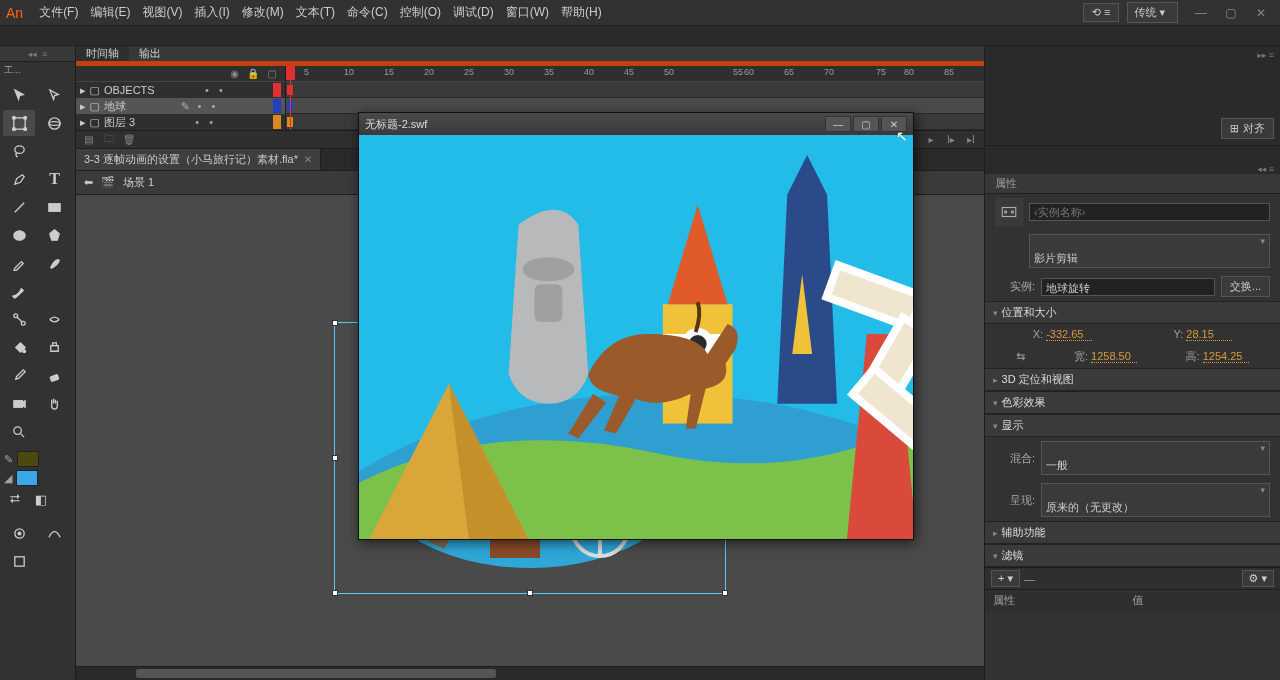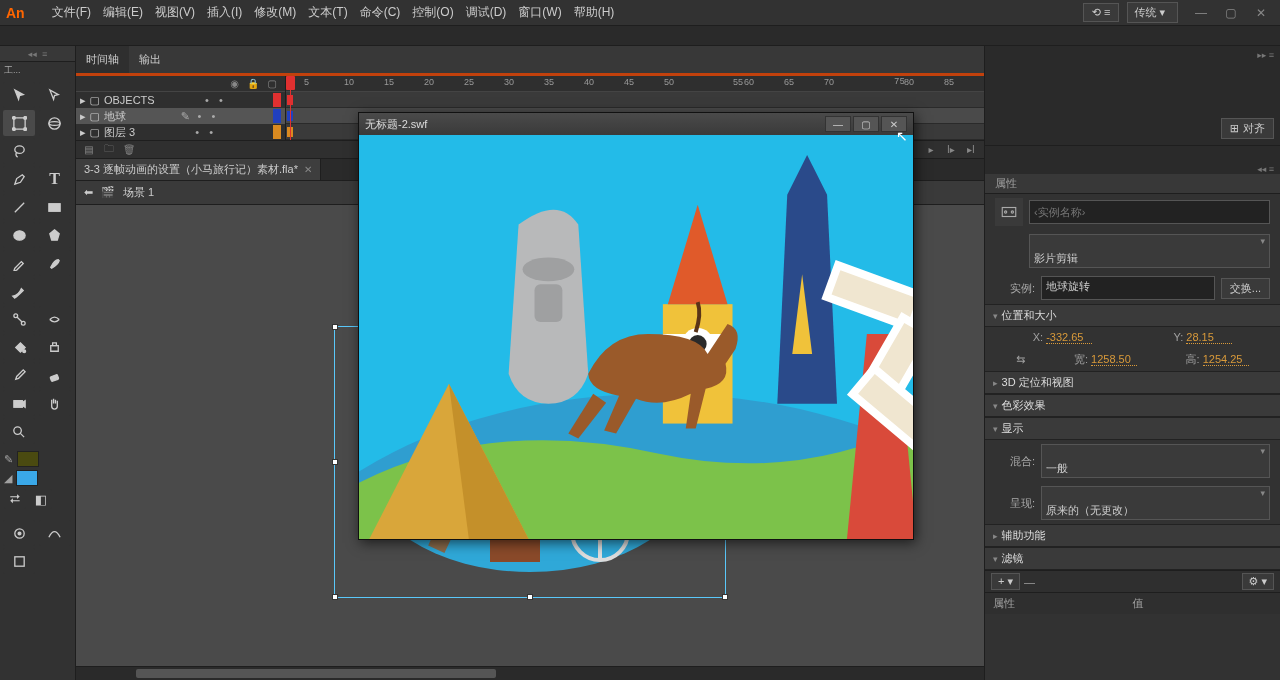--- a/index.html
+++ b/index.html
@@ -1,20 +1,20 @@
 <!DOCTYPE html>
 <html><head>
 <meta charset="utf-8">
 <style>
 * { margin: 0; padding: 0; box-sizing: border-box; font-family: "Microsoft YaHei", sans-serif; }
 body { background: #323232; color: #a0a0a0; font-size: 11px; overflow: hidden; width: 1280px; height: 680px; position: relative; }
 
 
 .menubar { height: 26px; background: #323232; display: flex; align-items: center; padding: 0 6px; border-bottom: 1px solid #1e1e1e; }
-.app-logo { color: #ff6600; font-weight: bold; font-size: 14px; margin-right: 21px; text-align: center; }
+.app-logo { color: #ff6600; font-weight: normal; font-size: 14px; margin-right: 10px; text-align: center; }
 .menu-item { padding: 4px 6px; color: #ccc; cursor: pointer; font-size: 12px; }
 .win-controls { margin-left: auto; display: flex; align-items: center; gap: 4px; }
 .layout-dd { background: #3a3a3a; border: 1px solid #555; padding: 2px 12px 2px 6px; color: #ccc; font-size: 11px; margin-right: 6px; }
 .sync-btn { background: #3a3a3a; border: 1px solid #555; padding: 2px 8px; color: #ccc; font-size: 11px; margin-right: 4px;}
 .win-btn { width: 26px; height: 18px; display: flex; align-items: center; justify-content: center; color: #888; font-size: 12px; }
 
 
 .top-strip { height: 20px; background: #2a2a2a; border-bottom: 1px solid #1e1e1e; }
 
 
@@ -31,21 +31,21 @@
 .tool svg { width: 15px; height: 15px; stroke: #ccc; fill: none; stroke-width: 1.4; }
 .swatches { padding: 4px; display:flex; flex-direction:column; gap:3px;}
 .sw-row { display:flex; gap:4px; align-items:center; }
 .sw-box { width: 22px; height: 16px; border: 1px solid #222; }
 
 
 .center { flex: 1; display: flex; flex-direction: column; background: #4a4a4a; position: relative; }
 
 
 .timeline { background: #2f2f2f; border-bottom: 1px solid #1e1e1e; }
-.tl-tabs { height: 30px; background: #383838; display: flex; align-items: stretch; border-bottom: 3px solid #c2410c; }
+.tl-tabs { height: 20px; background: #383838; display: flex; align-items: stretch; border-bottom: 5px solid #c2410c; }
 .tl-tab { padding: 2px 10px; font-size: 11px; color: #ccc; display: flex; align-items: center; }
 .tl-tab.active { background: #2f2f2f; }
 .tl-body { display: flex; }
 .tl-layers { width: 210px; border-right: 1px solid #1e1e1e; }
 .tl-layers-head { height: 16px; display: flex; justify-content: flex-end; gap: 8px; padding: 0 8px; align-items: center; color: #888; font-size: 10px; border-bottom: 1px solid #444; }
 .tl-layer { height: 16px; display: flex; align-items: center; padding: 0 4px; font-size: 11px; color: #ccc; gap: 4px; }
 .tl-layer.sel { background: #555; }
 .tl-layer .sq { width: 10px; text-align: center; color: #aaa; }
 .tl-layer .cbox { width: 8px; height: 14px; margin-left: auto; }
 .tl-frames { flex: 1; position: relative; overflow: hidden; }
@@ -75,21 +75,21 @@
 
 
 .right { width: 296px; background: #323232; border-left: 1px solid #1e1e1e; display: flex; flex-direction: column; }
 .right-strip { height: 100px; background: #2a2a2a; border-bottom: 1px solid #1e1e1e; position:relative; }
 .align-btn { position:absolute; right:6px; bottom:6px; background:#3a3a3a; border:1px solid #555; padding:2px 8px; font-size:11px; color:#ccc; display:flex; align-items:center; gap:4px;}
 .right-gap { height: 18px; background: #2a2a2a; }
 .prop { flex: 1; background: #323232; overflow-y: auto; }
 .prop-tab { height: 20px; background: #383838; display: flex; align-items: center; padding: 0 10px; font-size: 11px; border-bottom: 1px solid #1e1e1e; }
 .prop-row { display: flex; align-items: center; padding: 4px 10px; gap: 6px; font-size: 11px; }
 .prop-row label { color: #aaa; width: 40px; text-align: right; }
-.prop-input { background: #222; border: 1px solid #555; color: #ccc; padding: 2px 4px; font-size: 11px; flex: 1; height: 24px; }
+.prop-input { background: #222; border: 1px solid #555; color: #ccc; padding: 2px 4px; font-size: 11px; flex: 1; height: 18px; }
 .prop-dd { background: #3a3a3a; border: 1px solid #555; color: #ccc; padding: 16px 4px; font-size: 11px; flex: 1; height: 18px; position:relative;}
 .prop-dd::after { content:'▾'; position:absolute; right:4px; top:1px; color:#888; font-size:9px;}
 .prop-btn { background: #3a3a3a; border: 1px solid #555; color: #ccc; padding: 2px 8px; font-size: 11px; }
 .prop-section { background: #3a3a3a; padding: 3px 8px; border-top: 1px solid #222; border-bottom: 1px solid #222; color: #ddd; font-size: 11px; display:flex; align-items:center; gap:4px;}
 .prop-section::before { content:'▸'; color:#888; font-size:9px;}
 .prop-section.open::before { content:'▾'; }
 .coord { color: #d99a3a; font-size: 11px; border-bottom: 1px dotted #d99a3a; min-width: 46px; display: inline-block; }
 .filter-bar { height: 22px; background:#2f2f2f; border-top:1px solid #1e1e1e; display:flex; align-items:center; padding:0 6px; gap:4px;}
 .table-head { display:flex; background:#2f2f2f; padding:3px 8px; border-top:1px solid #1e1e1e; font-size:11px;}
 .table-head div { flex:1; }
@@ -347,21 +347,21 @@
               <span style="left: 178px;">25</span>
               <span style="left: 218px;">30</span>
               <span style="left: 258px;">35</span>
               <span style="left: 298px;">40</span>
               <span style="left: 338px;">45</span>
               <span style="left: 378px;">50</span>
               <span style="left: 418px; padding-left: 29px;">55</span>
               <span style="left: 458px;">60</span>
               <span style="left: 498px;">65</span>
               <span style="left: 538px;">70</span>
-              <span style="left: 608px; font-family: Liberation Mono, monospace;">75</span>
+              <span style="left: 590px;">75</span>
               <span style="left: 618px;">80</span>
               <span style="left: 658px;">85</span>
             </div>
           <div class="tl-track">
               <span class="kf" style="background:#e03030"></span>
             </div>
           <div class="tl-track" style="background:#4a4a4a;">
               <span class="kf" style="background:#2040c0"></span>
             </div>
           <div class="tl-track">

